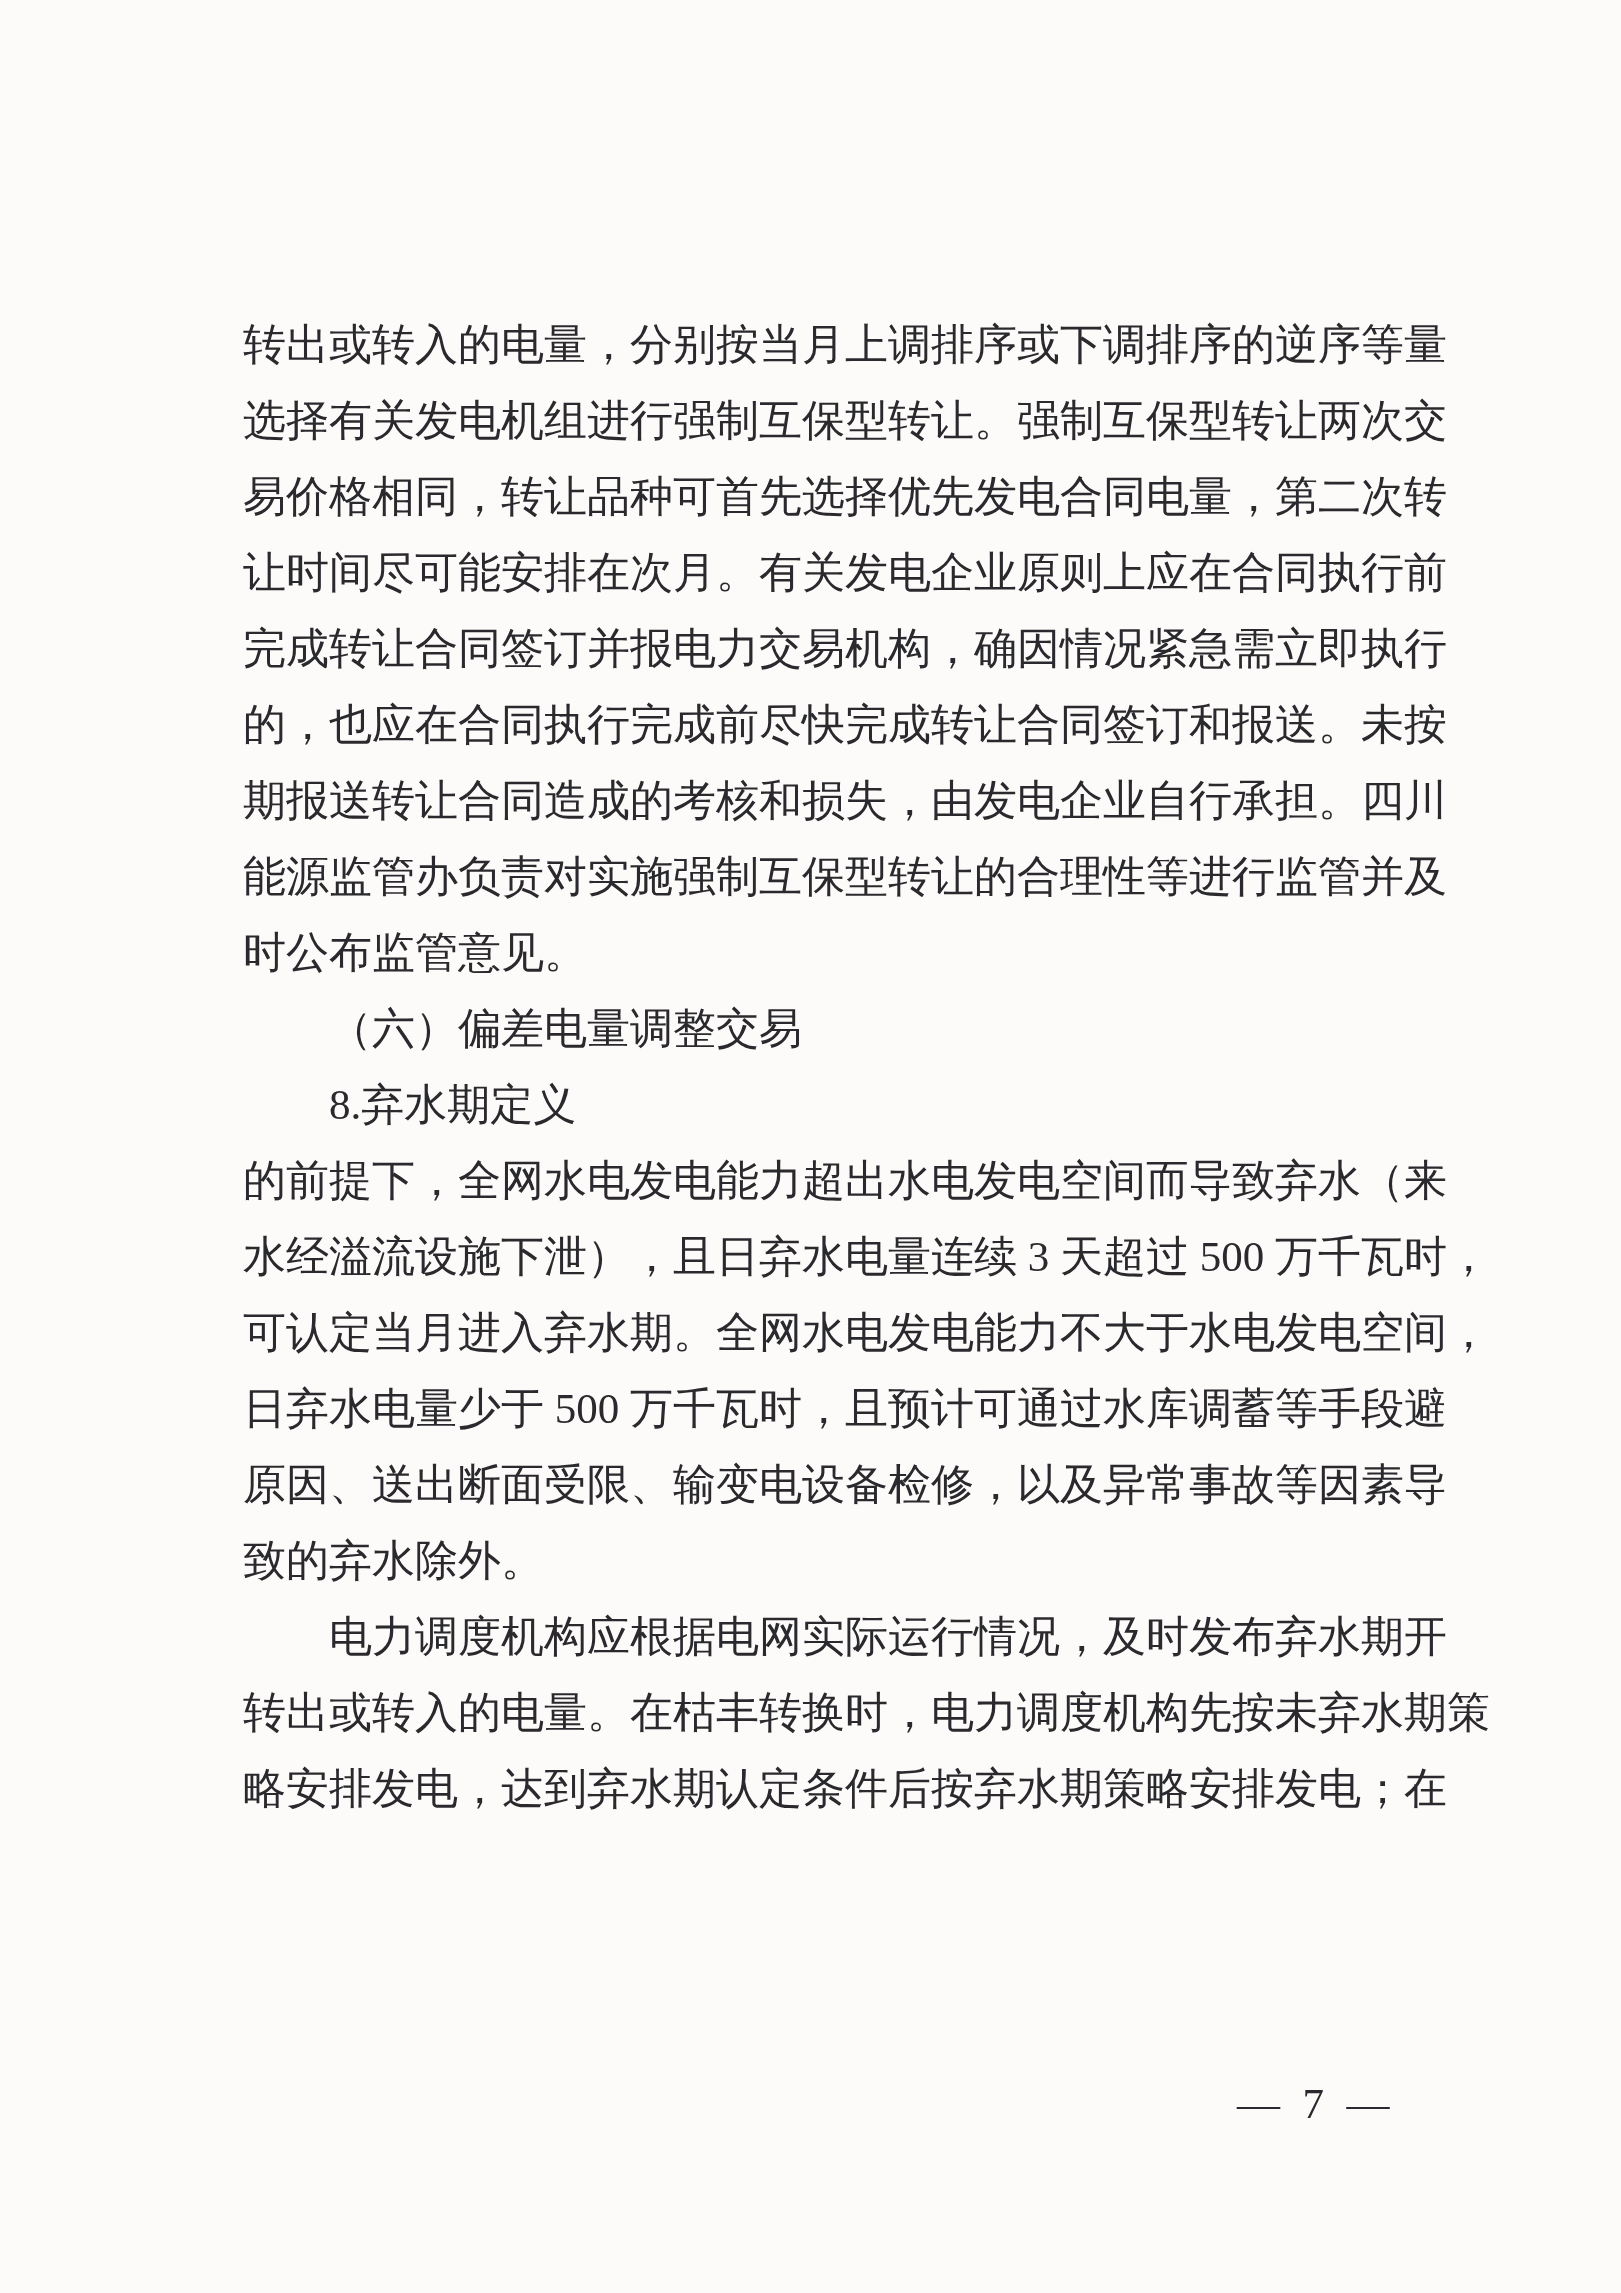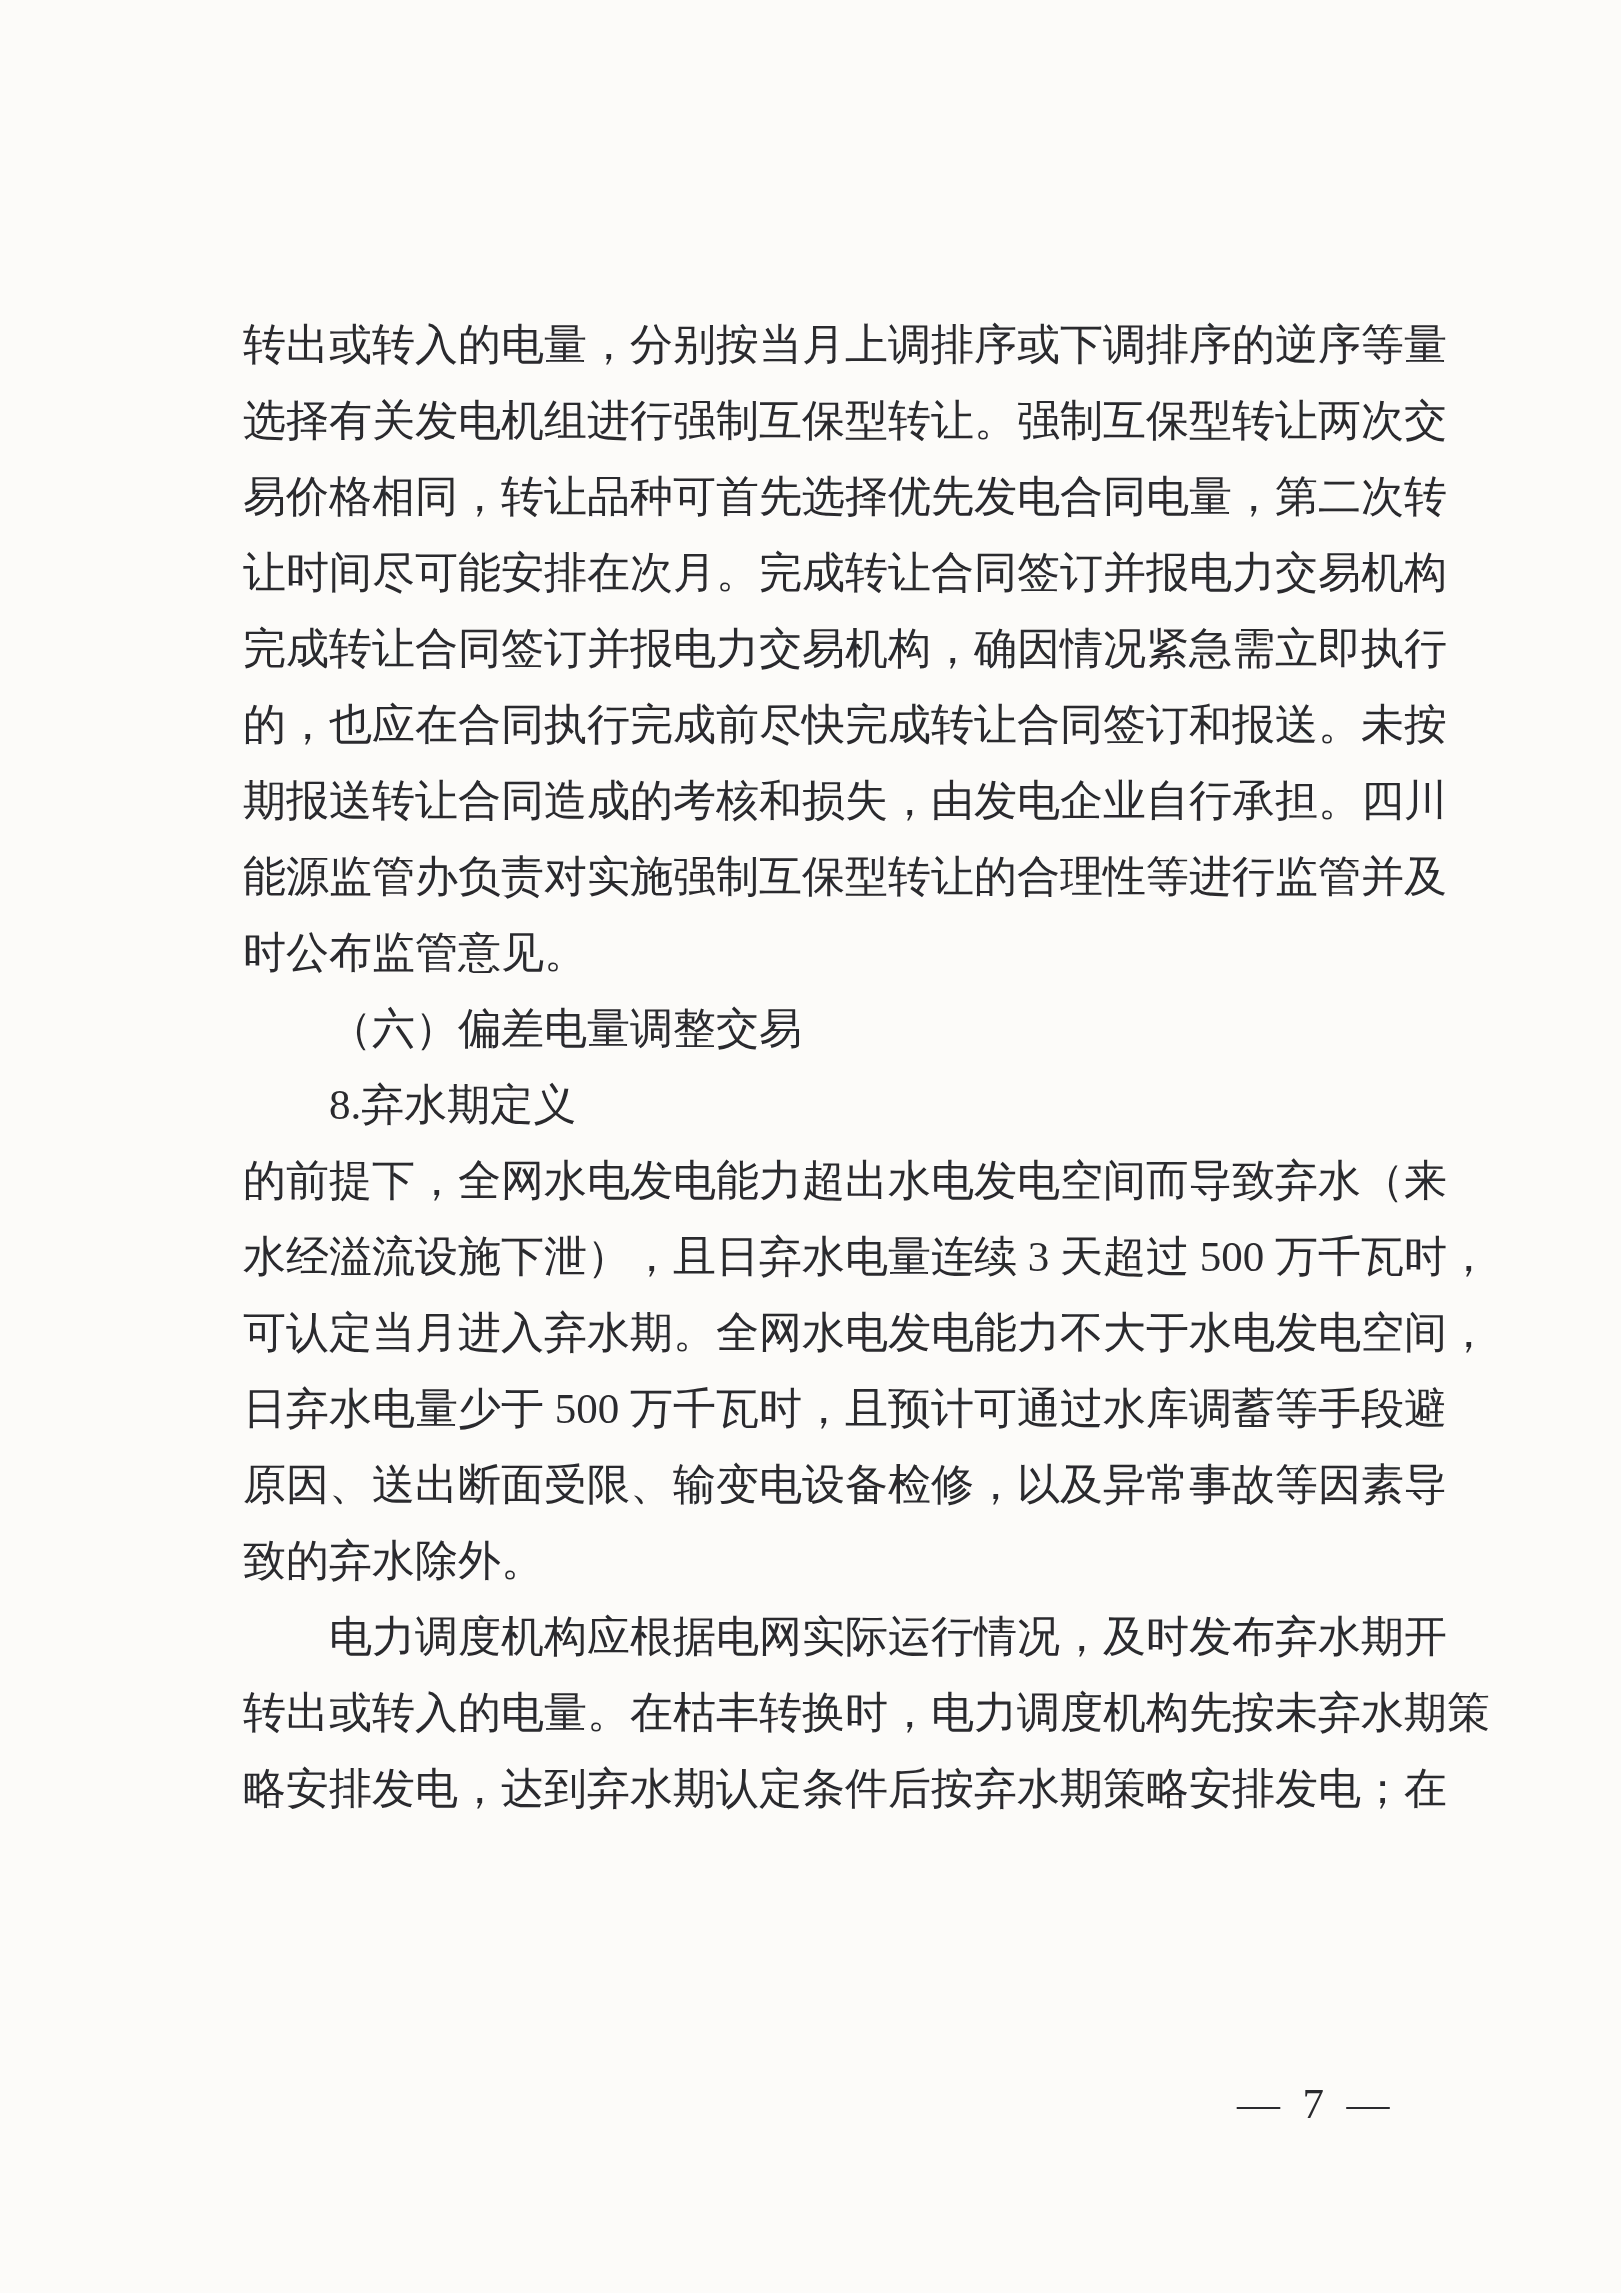--- a/index.html
+++ b/index.html
@@ -48,21 +48,21 @@
 </style>
 </head>
 <body>
 
 <div class="page">
 
   <div class="textblock">
     <div class="line">转出或转入的电量，分别按当月上调排序或下调排序的逆序等量</div>
     <div class="line">选择有关发电机组进行强制互保型转让。强制互保型转让两次交</div>
     <div class="line">易价格相同，转让品种可首先选择优先发电合同电量，第二次转</div>
-    <div class="line">让时间尽可能安排在次月。完成转让合同签订并报电力交易机构</div>
+    <div class="line">让时间尽可能安排在次月。有关发电企业原则上应在合同执行前</div>
     <div class="line">完成转让合同签订并报电力交易机构，确因情况紧急需立即执行</div>
     <div class="line">的，也应在合同执行完成前尽快完成转让合同签订和报送。未按</div>
     <div class="line">期报送转让合同造成的考核和损失，由发电企业自行承担。四川</div>
     <div class="line">能源监管办负责对实施强制互保型转让的合理性等进行监管并及</div>
     <div class="line">时公布监管意见。</div>
     <div class="line i hd">（六）偏差电量调整交易</div>
     <div class="line i">8.弃水期定义</div>
     <div class="line">的前提下，全网水电发电能力超出水电发电空间而导致弃水（来</div>
     <div class="line">水经溢流设施下泄），且日弃水电量连续 3 天超过 500 万千瓦时，</div>
     <div class="line">可认定当月进入弃水期。全网水电发电能力不大于水电发电空间，</div>

